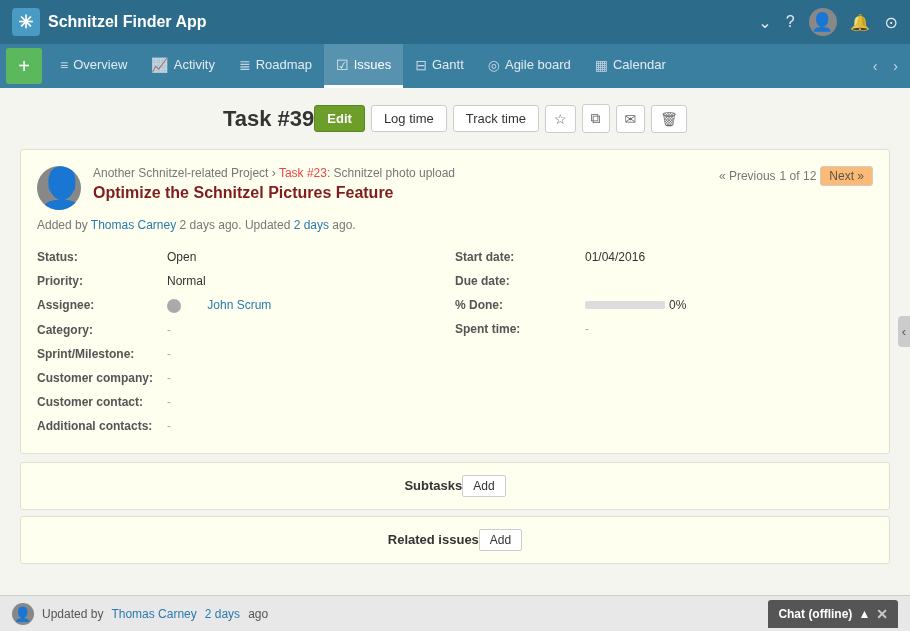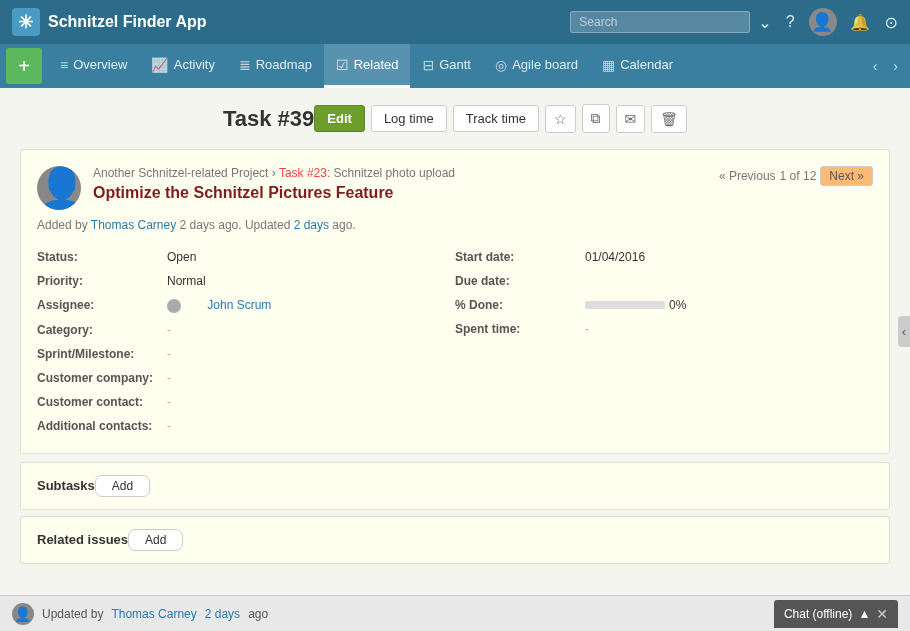--- a/index.html
+++ b/index.html
@@ -278,32 +278,32 @@
 
     
     .section {
       background: #fffff0;
       border: 1px solid #e0e0d0;
       border-radius: 3px;
       padding: 12px 16px;
       margin-bottom: 6px;
       display: flex;
       align-items: center;
-      justify-content: flex-start;
+      justify-content: center;
     }
     .section-title {
       font-weight: bold;
       font-size: 13px;
       color: #333;
     }
     .btn-add {
-      padding: 3px 16px;
+      padding: 3px 10px;
       border: 1px solid #ccc;
       background: white;
-      border-radius: 7px;
+      border-radius: 2px;
       cursor: pointer;
       font-size: 12px;
       color: #333;
     }
 
     
     .bottom-bar {
       position: fixed;
       bottom: 0;
       left: 0;
@@ -322,36 +322,36 @@
     .chat-widget {
       margin-left: auto;
       background: #555;
       color: white;
       padding: 6px 10px;
       border-radius: 3px 3px 0 0;
       display: flex;
       align-items: center;
       gap: 6px;
       font-size: 12px;
+      font-weight: bold;
     }
     .chat-widget .close-x {
       cursor: pointer;
       font-size: 14px;
       color: #ccc;
     }
   </style>
 </head>
 <body>
 
 <div class="top-nav">
   <div class="top-nav-logo">
     <div class="logo-icon">✳</div>
     <span>Schnitzel Finder App</span>
   </div>
-  <input class="search-bar" type="text" placeholder="Search" style="">
   <div class="top-nav-icons">
     <span class="icon">⌄</span>
     <span class="icon">?</span>
     <div class="avatar-circle">
       <span style="font-size:18px;">👤</span>
     </div>
     <span class="icon">🔔</span>
     <span class="icon">⊙</span>
   </div>
 </div>
@@ -365,21 +365,21 @@
   <a class="sec-nav-item">
     <span class="nav-icon">📈</span>
     <span>Activity</span>
   </a>
   <a class="sec-nav-item">
     <span class="nav-icon">≣</span>
     <span>Roadmap</span>
   </a>
   <a class="sec-nav-item active">
     <span class="nav-icon">☑</span>
-    <span>Related</span>
+    <span>Issues</span>
   </a>
   <a class="sec-nav-item">
     <span class="nav-icon">⊟</span>
     <span>Gantt</span>
   </a>
   <a class="sec-nav-item">
     <span class="nav-icon">◎</span>
     <span>Agile board</span>
   </a>
   <a class="sec-nav-item">

